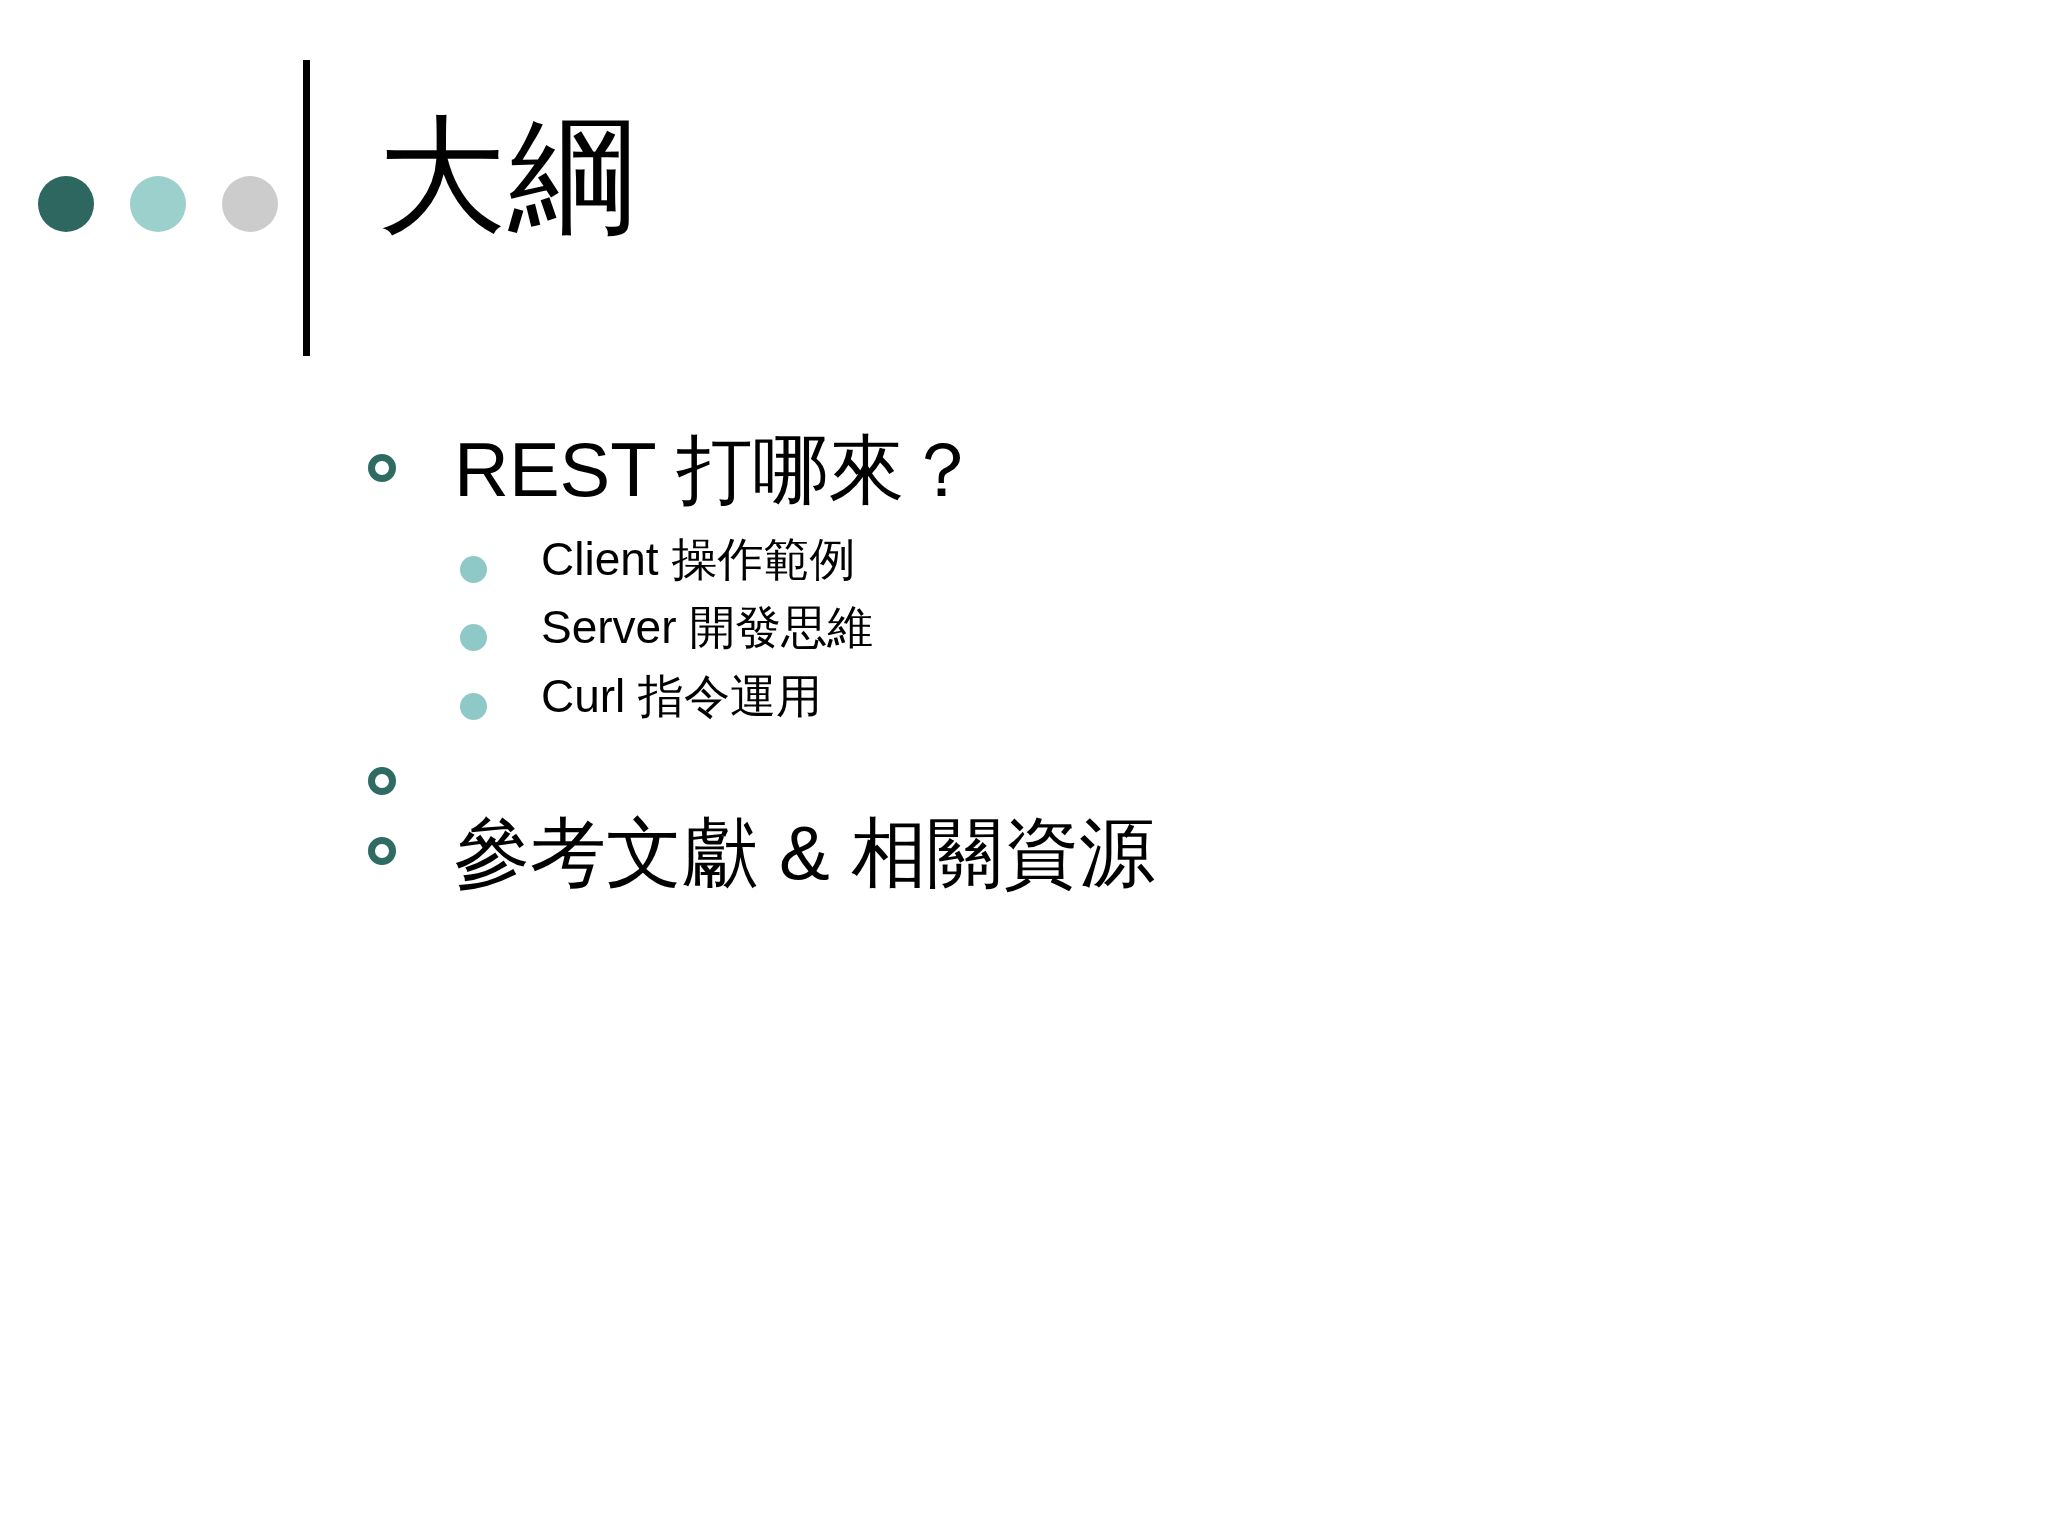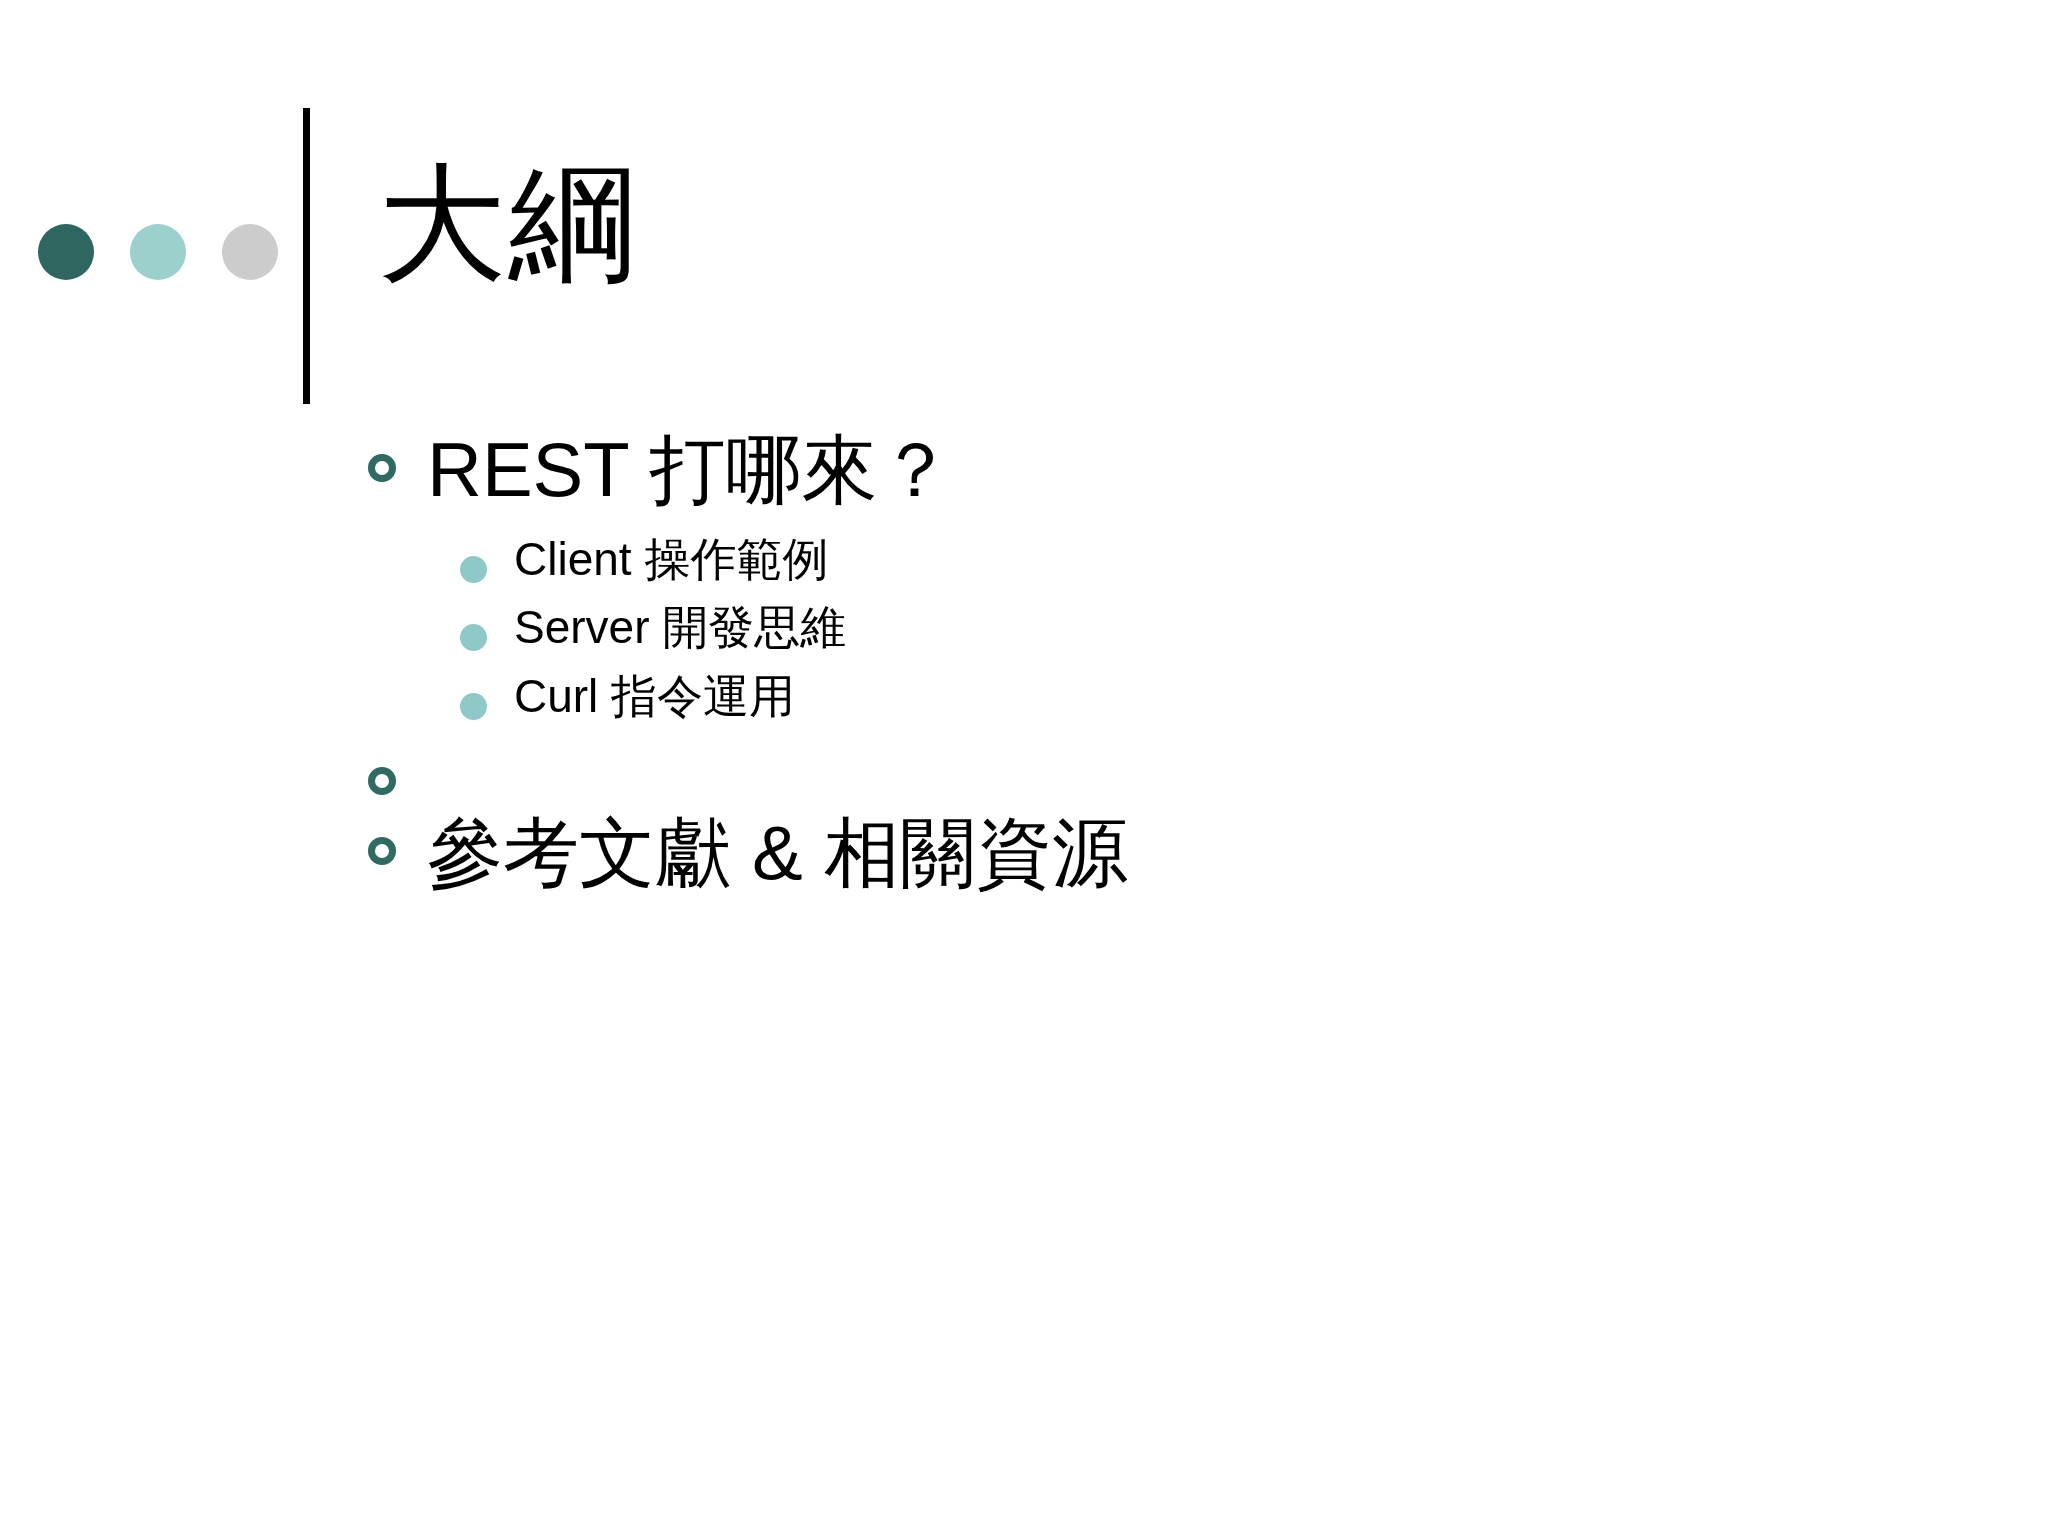--- a/index.html
+++ b/index.html
@@ -24,21 +24,20 @@
     background: #ffffff;
   }
 
   
   .slide-header {
     position: absolute;
     left: 0;
     top: 0;
     width: 1776px;
     height: 370px;
-    margin-top: 48px;
   }
 
   .deco-dots {
     position: absolute;
     left: 38px;
     top: 176px;
     display: flex;
     align-items: center;
     gap: 36px;
   }
@@ -82,20 +81,21 @@
     width: 2048px;
     list-style: none;
     margin: 0;
     padding: 0;
   }
 
   .outline-item {
     display: flex;
     align-items: flex-start;
     white-space: nowrap;
+    gap: 27px;
   }
 
   
   .outline-item.lvl1 {
     padding-left: 368px;
     margin-bottom: 8px;
   }
   .outline-item.lvl1 .bullet {
     flex: 0 0 auto;
     width: 28px;

